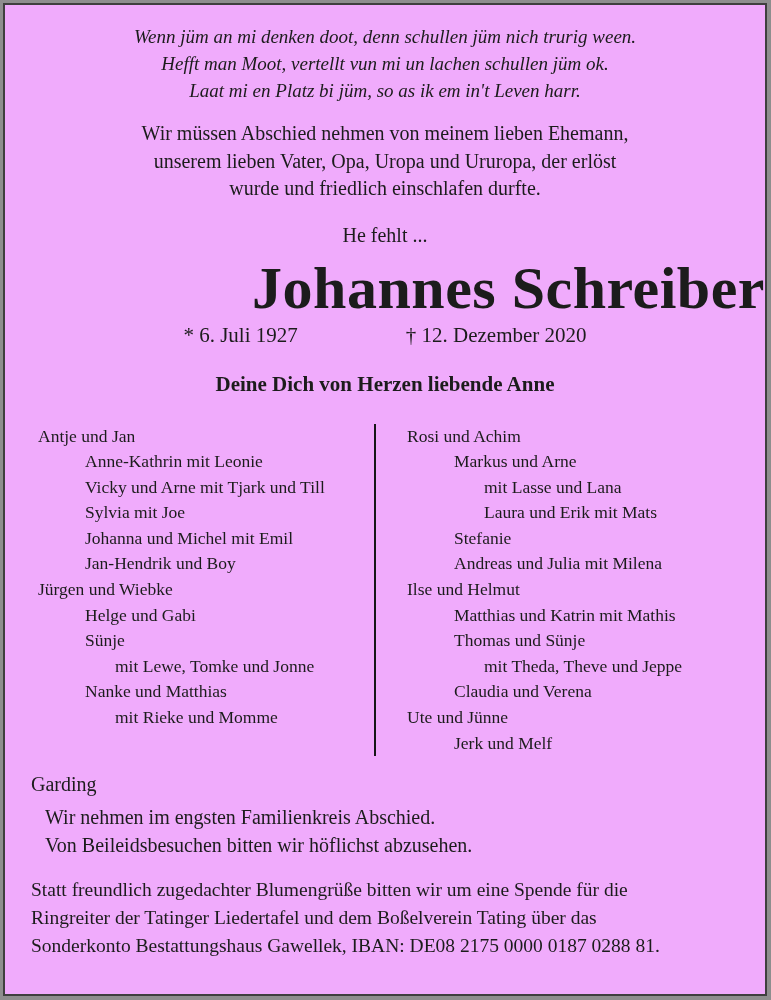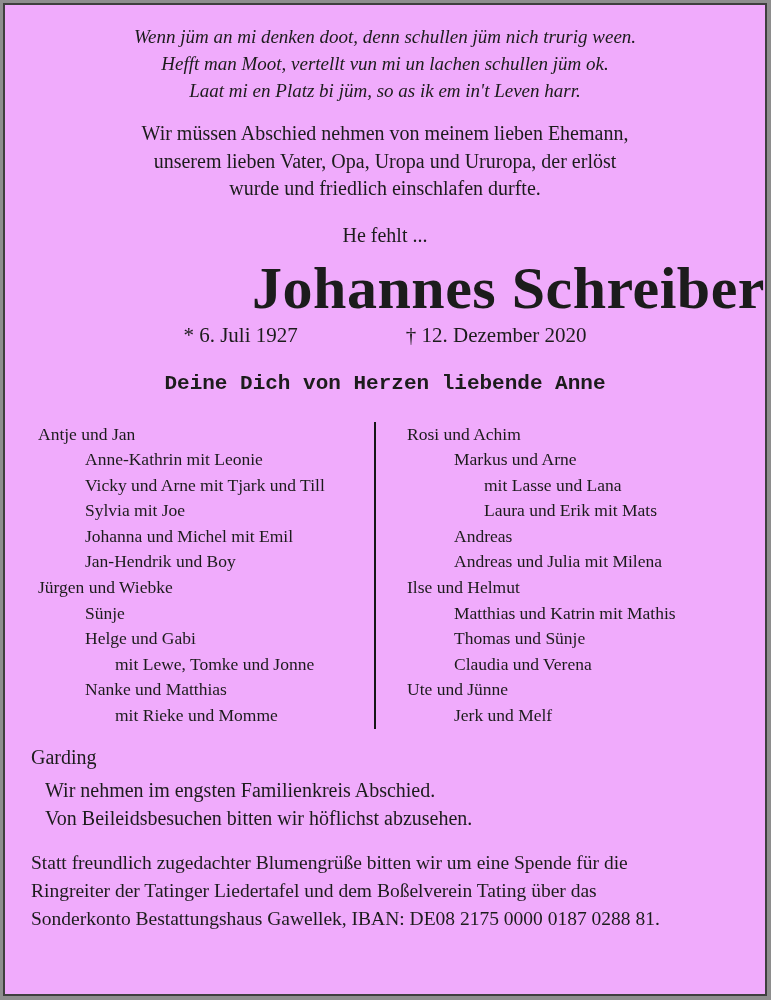--- a/index.html
+++ b/index.html
@@ -50,21 +50,20 @@
     display: flex;
     justify-content: center;
     gap: 108px;
     font-size: 21px;
   }
   .dedication {
     margin-top: 24px;
     text-align: center;
     font-size: 21px;
     font-weight: bold;
-    font-family: Liberation Mono, monospace;
   }
   .columns {
     margin-top: 27px;
     display: flex;
     align-items: stretch;
   }
   .col {
     font-size: 17.5px;
     line-height: 25.6px;
   }
@@ -133,37 +132,38 @@
 
   <div class="columns">
     <div class="col col-left">
       <div class="ind0">Antje und Jan</div>
       <div class="ind1">Anne-Kathrin mit Leonie</div>
       <div class="ind1">Vicky und Arne mit Tjark und Till</div>
       <div class="ind1">Sylvia mit Joe</div>
       <div class="ind1">Johanna und Michel mit Emil</div>
       <div class="ind1">Jan-Hendrik und Boy</div>
       <div class="ind0">Jürgen und Wiebke</div>
+      <div class="ind1">Helge und Gabi</div>
       <div class="ind1">Sünje</div>
-      <div class="ind1">Helge und Gabi</div>
       <div class="ind2">mit Lewe, Tomke und Jonne</div>
       <div class="ind1">Nanke und Matthias</div>
       <div class="ind2">mit Rieke und Momme</div>
     </div>
     <div class="divider"></div>
     <div class="col col-right">
       <div class="ind0">Rosi und Achim</div>
       <div class="ind1">Markus und Arne</div>
       <div class="ind2">mit Lasse und Lana</div>
       <div class="ind2">Laura und Erik mit Mats</div>
-      <div class="ind1">Andreas</div>
+      <div class="ind1">Stefanie</div>
       <div class="ind1">Andreas und Julia mit Milena</div>
       <div class="ind0">Ilse und Helmut</div>
       <div class="ind1">Matthias und Katrin mit Mathis</div>
       <div class="ind1">Thomas und Sünje</div>
+      <div class="ind2">mit Theda, Theve und Jeppe</div>
       <div class="ind1">Claudia und Verena</div>
       <div class="ind0">Ute und Jünne</div>
       <div class="ind1">Jerk und Melf</div>
     </div>
   </div>
 
   <div class="place">Garding</div>
 
   <div class="farewell">
     <div>Wir nehmen im engsten Familienkreis Abschied.</div>

